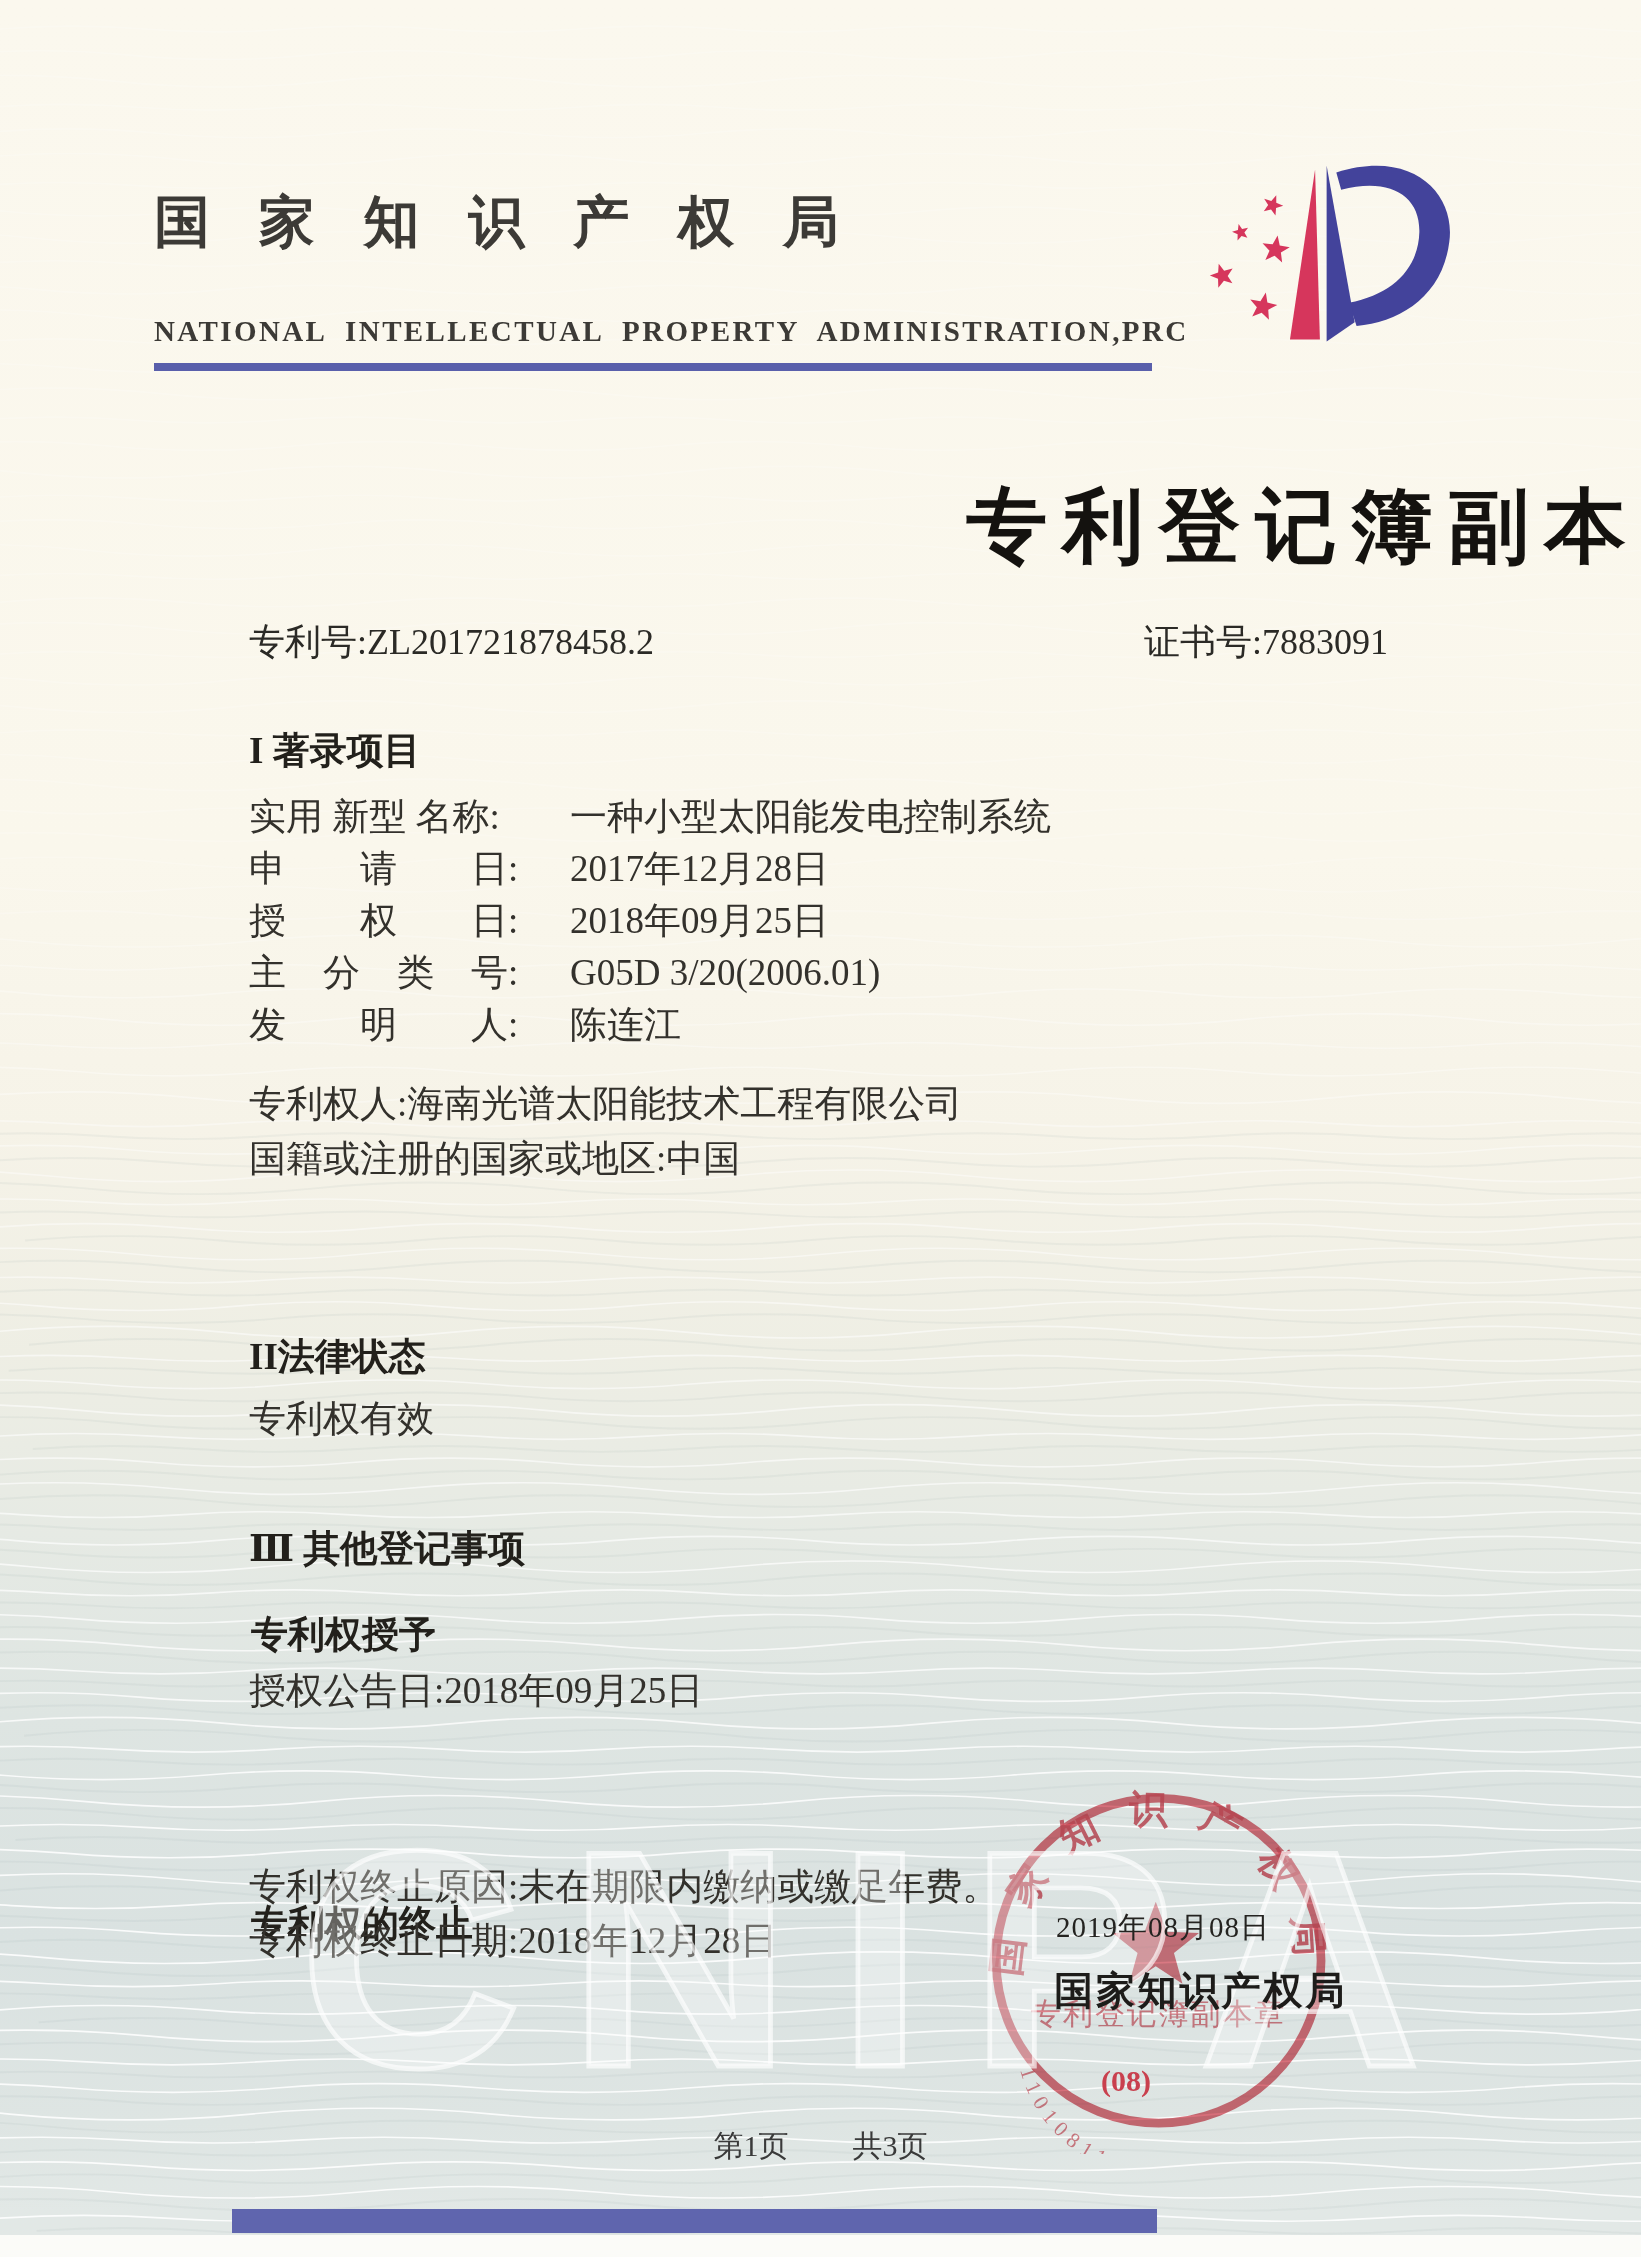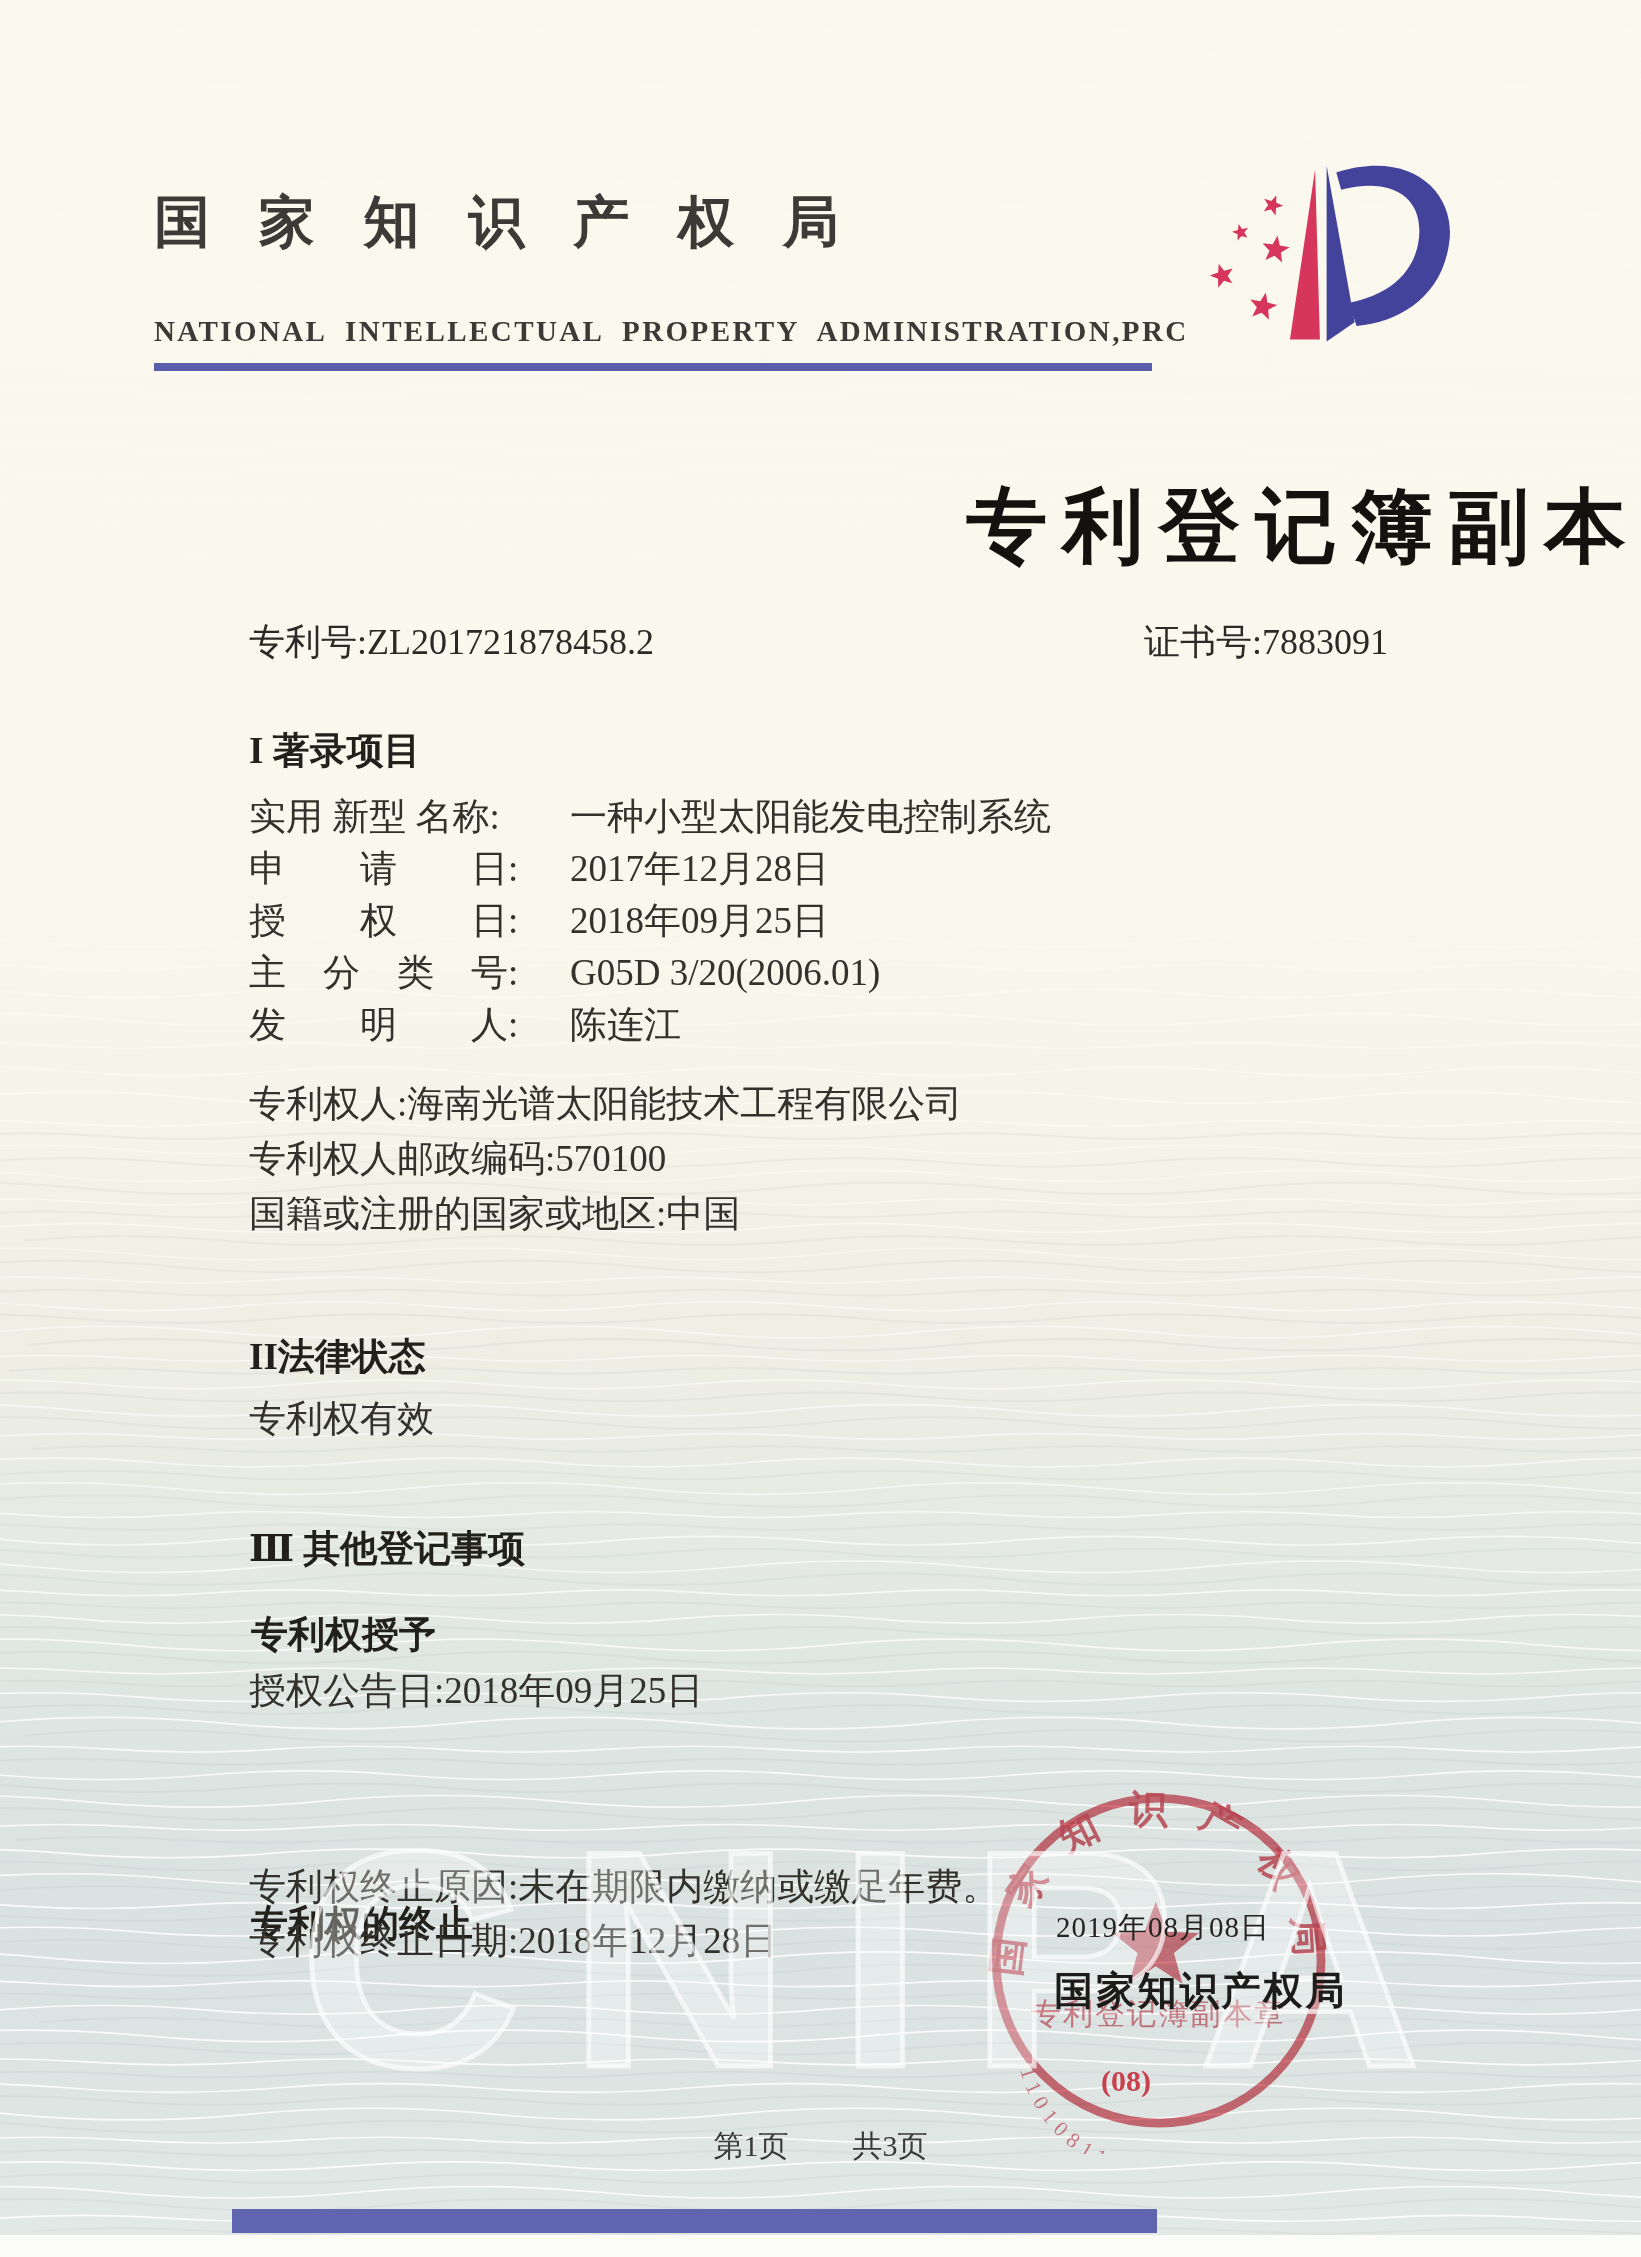--- a/index.html
+++ b/index.html
@@ -221,21 +221,20 @@
   </div>
   <div class="abs frow" style="top:948px">
     <span class="lab">主　分　类　号:</span><span class="val">G05D 3/20(2006.01)</span>
   </div>
   <div class="abs frow" style="top:1000px">
     <span class="lab">发　　明　　人:</span><span class="val">陈连江</span>
   </div>
 
   <div class="abs owner">
     <div>专利权人:海南光谱太阳能技术工程有限公司</div>
-    <div>专利权人邮政编码:570100</div>
     <div>国籍或注册的国家或地区:中国</div>
   </div>
 
   <div class="abs h1 sec2-h">II法律状态</div>
   <div class="abs body-t status">专利权有效</div>
 
   <div class="abs h1 sec3-h">Ⅲ 其他登记事项</div>
   <div class="abs h1 grant-h">专利权授予</div>
   <div class="abs body-t grant-l">授权公告日:2018年09月25日</div>
   <div class="abs h1 term-h">专利权的终止</div>

